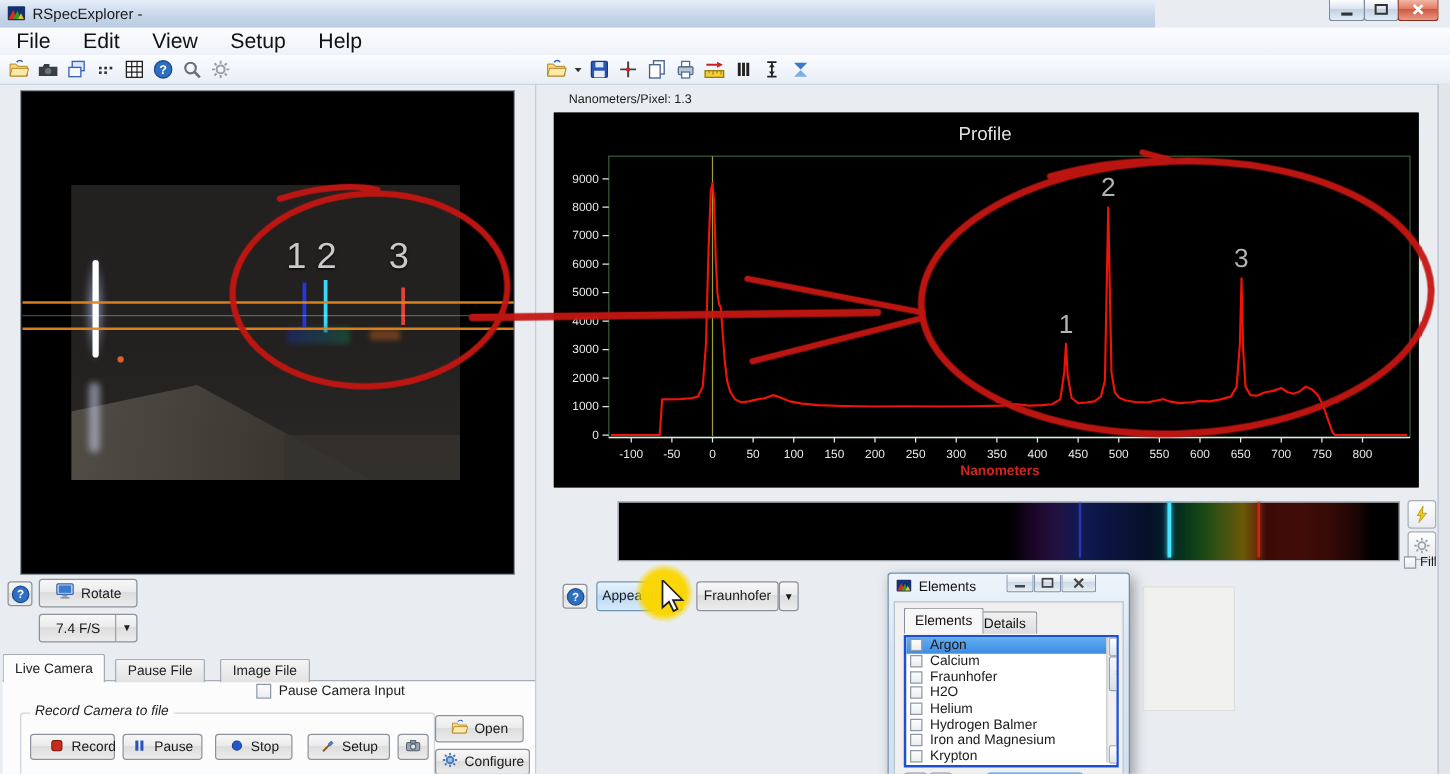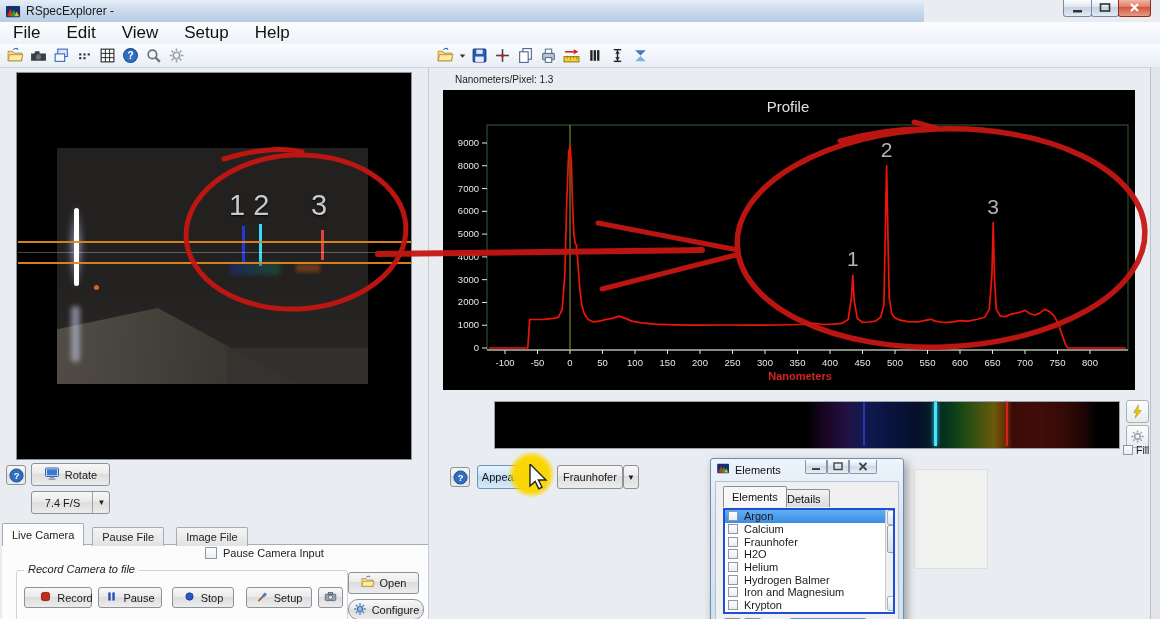--- a/index.html
+++ b/index.html
@@ -64,21 +64,21 @@
   #chk-pause-row{left:205px;top:547px;display:flex;align-items:center;gap:6px;font-size:11px;}
   .chk{width:12px;height:12px;border:1px solid #8d99a6;background:linear-gradient(#fdfdfd,#e9edf1);box-sizing:border-box;}
   #record-group{left:16px;top:570px;width:330px;height:60px;border:1px solid #cfd4d9;border-radius:3px;}
   #record-group-label{left:24px;top:563px;font-size:11px;background:#fcfcfc;padding:0 4px;color:#1a1a1a;font-style:italic;}
   .recbtn{top:587px;height:21px;}
   .recbtn svg{width:13px;height:13px;}
   #btn-record{left:24px;width:68px;padding-left:16px;} #btn-pausec{left:98px;width:64px;}
   #btn-stop{left:172px;width:62px;align-items:center;} #btn-setup{left:246px;width:66px;}
   #btn-cam{left:318px;width:25px;}
   #btn-open{left:348px;top:572px;width:71px;height:22px;}
-  #btn-configure{left:348px;top:599px;width:76px;height:21px;border-radius:10px;}
+  #btn-configure{left:348px;top:599px;width:76px;height:21px;}
   #btn-open svg,#btn-configure svg{width:14px;height:14px;}
   
   #nm-label{left:455px;top:74px;font-size:10px;color:#1c1c1c;}
   #chart-panel{left:443px;top:90px;width:692px;height:300px;background:#000;}
   #chart-panel svg{display:block;}
   #strip{left:494px;top:401px;width:624px;height:46px;border:1px solid #9aa1a8;background:
     linear-gradient(90deg,#000 0%,#000 50%,#1a0526 53%,#221040 56%,#121a52 59%,#0a1440 63%,#061028 68%,#04202c 70%,
       #06351c 72.5%,#1a4a14 75%,#4a5410 78%,#6a5a08 80%,#663608 81.5%,#3c0a06 83%,#420d08 87%,#360a06 91%,#1c0504 94.5%,#000 96.5%);}
   #strip-cyan{left:0;top:0;width:2.5px;height:44px;background:#45e4ff;box-shadow:0 0 4px #45e4ff;}
   #strip-blue{left:0;top:0;width:2px;height:44px;background:#2a40c8;opacity:.8;}

